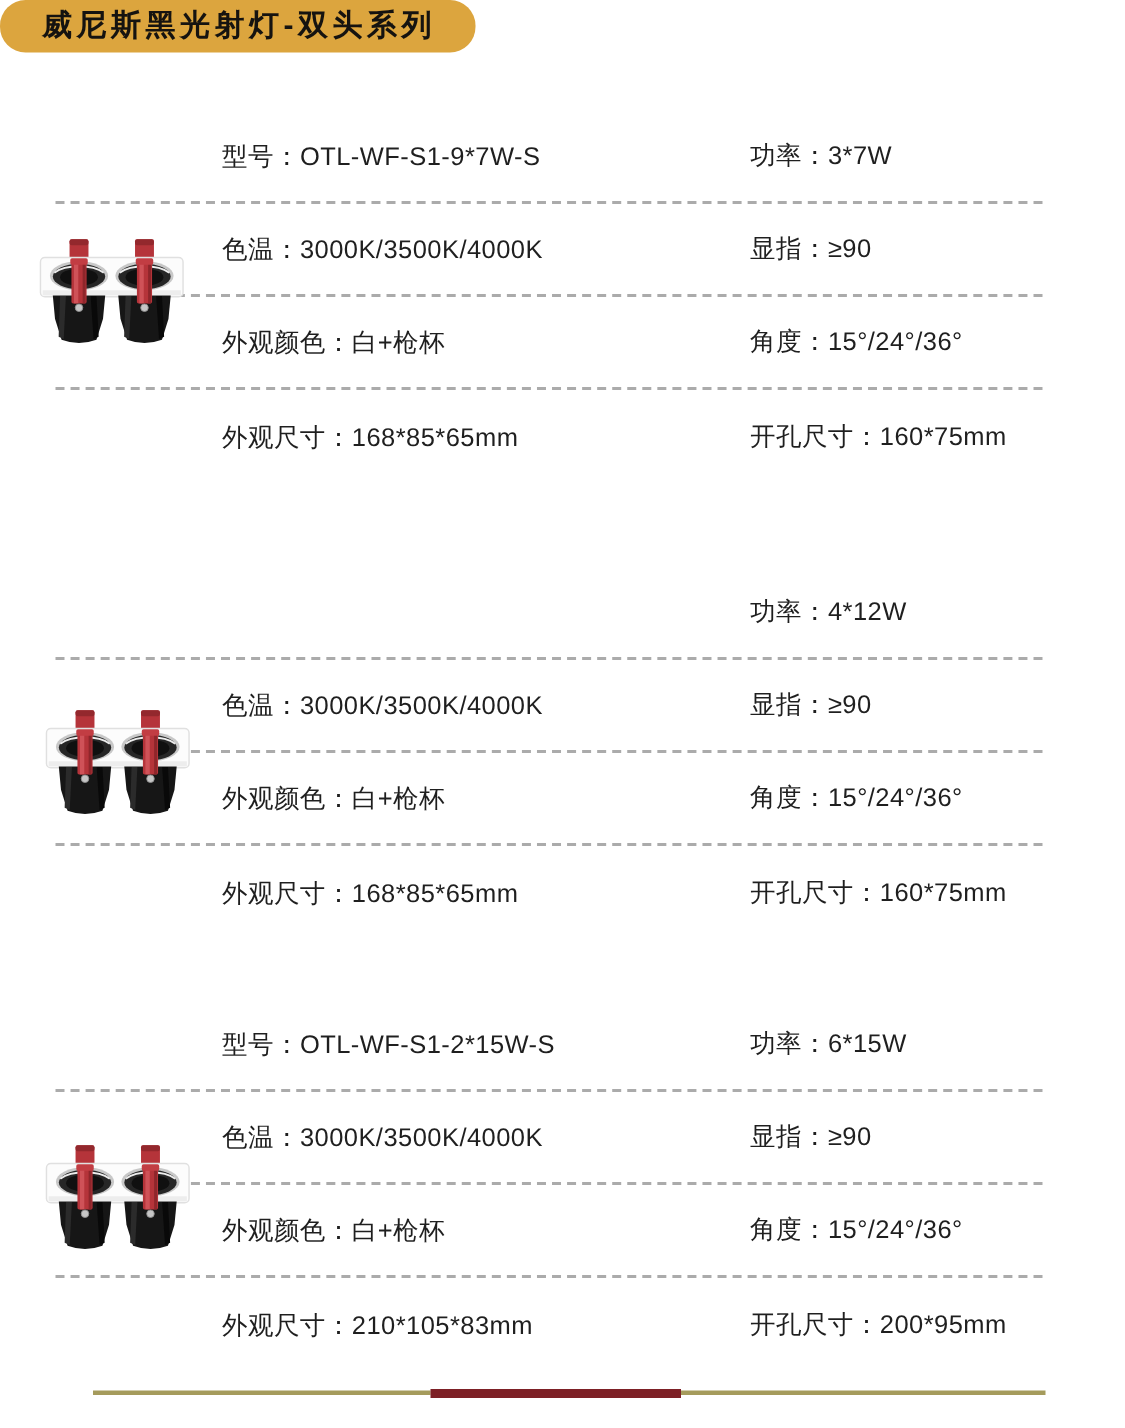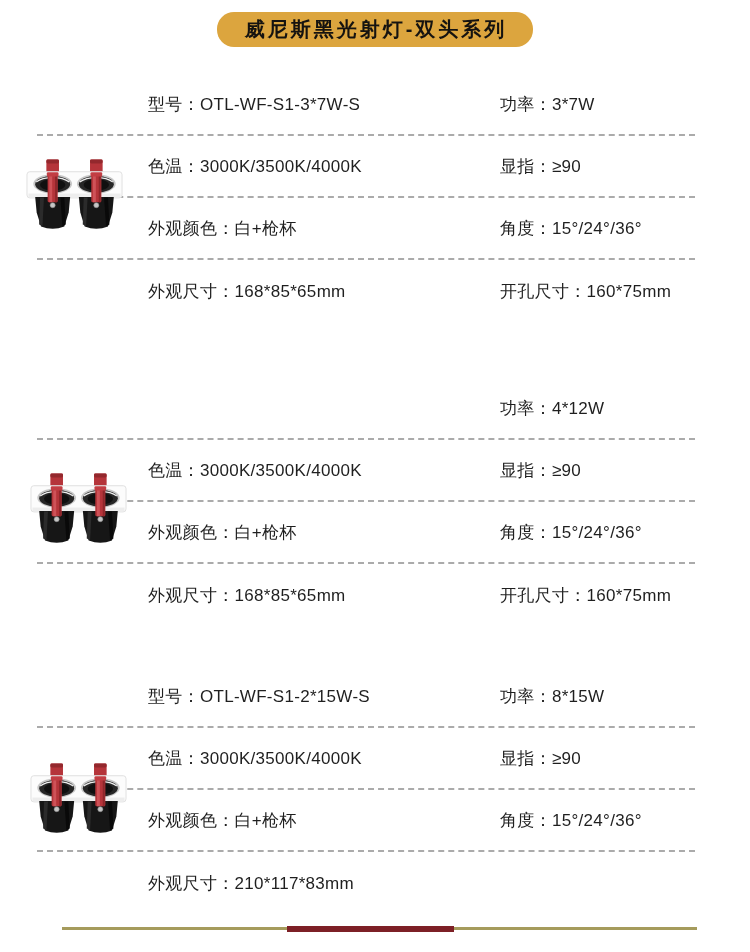--- a/index.html
+++ b/index.html
@@ -7,21 +7,21 @@
     --text:#1f1f1f;
     --divider:#ababab;
     --footer-gold:#a59b5c;
     --footer-red:#7d2026;
   }
   *{margin:0;padding:0;box-sizing:border-box;}
   html,body{background:#ffffff;}
   body{font-family:"Liberation Sans","DejaVu Sans",sans-serif;color:var(--text);}
   #page{position:relative;width:750px;height:952px;background:#ffffff;overflow:hidden;}
 
-  .badge-wrap{padding-top:12px;text-align:center;height:44px;}
+  .badge-wrap{text-align:left;height:44px;}
   .badge{
     display:inline-block;
     background:var(--header-bg);
     color:#151310;
     font-size:20px;
     font-weight:bold;
     letter-spacing:3px;
     line-height:1;
     padding:7px 26px 8px 28px;
     border-radius:17px;
@@ -94,21 +94,21 @@
       </g>
     </defs>
   </svg>
 
   <div class="badge-wrap">
     <span class="badge">威尼斯黑光射灯-双头系列</span>
   </div>
 
   <section class="product s1">
     <div class="row dashed">
-      <div class="cell cell-left"><span>型号</span><span>：</span><span>OTL-WF-S1-3*7W-S</span></div>
+      <div class="cell cell-left"><span>型号</span><span>：</span><span>OTL-WF-S1-9*7W-S</span></div>
       <div class="cell cell-right"><span>功率</span><span>：</span><span>3*7W</span></div>
     </div>
     <div class="row dashed">
       <div class="cell cell-left"><span>色温</span><span>：</span><span>3000K/3500K/4000K</span></div>
       <div class="cell cell-right"><span>显指</span><span>：</span><span>≥90</span></div>
     </div>
     <div class="row dashed">
       <div class="cell cell-left"><span>外观颜色</span><span>：</span><span>白+枪杯</span></div>
       <div class="cell cell-right"><span>角度</span><span>：</span><span>15°/24°/36°</span></div>
     </div>
@@ -142,32 +142,33 @@
     <div class="lamp l2">
       <svg viewBox="0 0 100 75">
           <use href="#lamp-fixture"></use>
         </svg>
     </div>
   </section>
 
   <section class="product s3">
     <div class="row dashed">
       <div class="cell cell-left"><span>型号</span><span>：</span><span>OTL-WF-S1-2*15W-S</span></div>
-      <div class="cell cell-right"><span>功率</span><span>：</span><span>8*15W</span></div>
+      <div class="cell cell-right"><span>功率</span><span>：</span><span>6*15W</span></div>
     </div>
     <div class="row dashed">
       <div class="cell cell-left"><span>色温</span><span>：</span><span>3000K/3500K/4000K</span></div>
       <div class="cell cell-right"><span>显指</span><span>：</span><span>≥90</span></div>
     </div>
     <div class="row dashed">
       <div class="cell cell-left"><span>外观颜色</span><span>：</span><span>白+枪杯</span></div>
       <div class="cell cell-right"><span>角度</span><span>：</span><span>15°/24°/36°</span></div>
     </div>
     <div class="row">
-      <div class="cell cell-left"><span>外观尺寸</span><span>：</span><span>210*117*83mm</span></div>
+      <div class="cell cell-left"><span>外观尺寸</span><span>：</span><span>210*105*83mm</span></div>
+      <div class="cell cell-right"><span>开孔尺寸</span><span>：</span><span>200*95mm</span></div>
     </div>
     <div class="lamp l3">
       <svg viewBox="0 0 100 75">
           <use href="#lamp-fixture"></use>
         </svg>
     </div>
   </section>
 
   <div class="footer-line">
     <div class="footer-gold left"></div>

